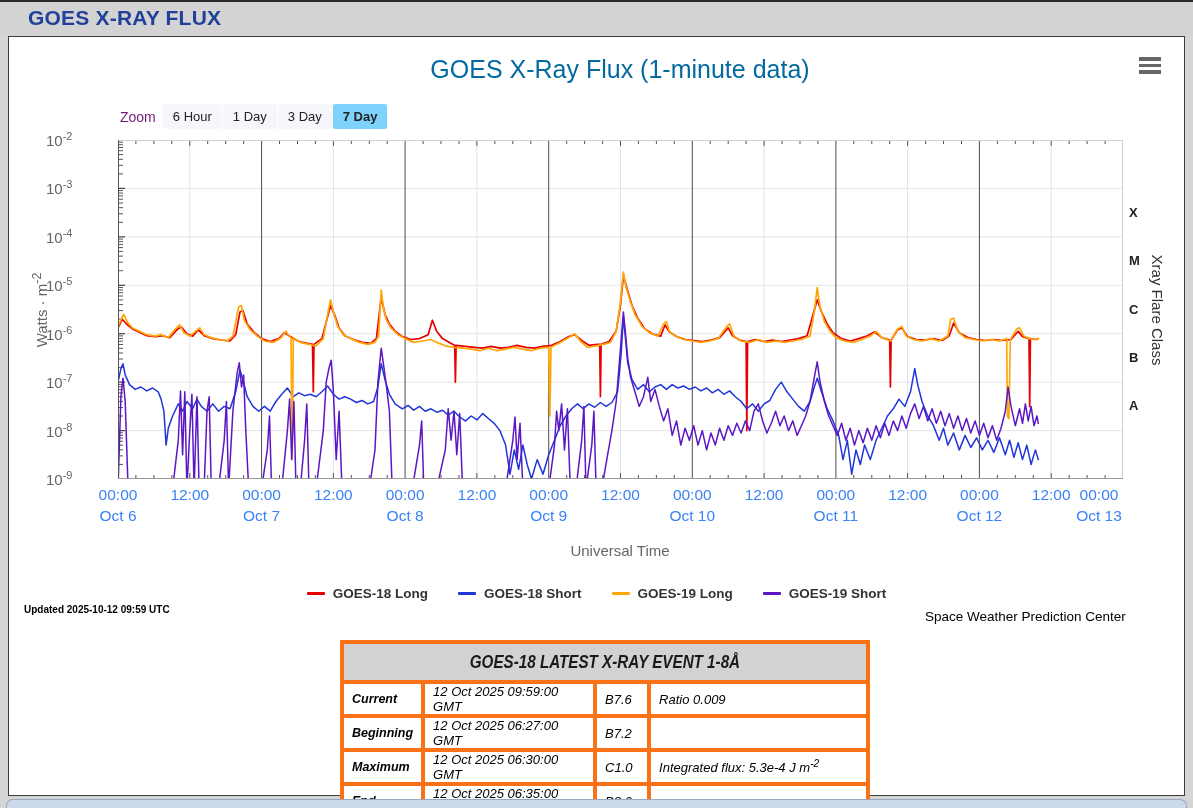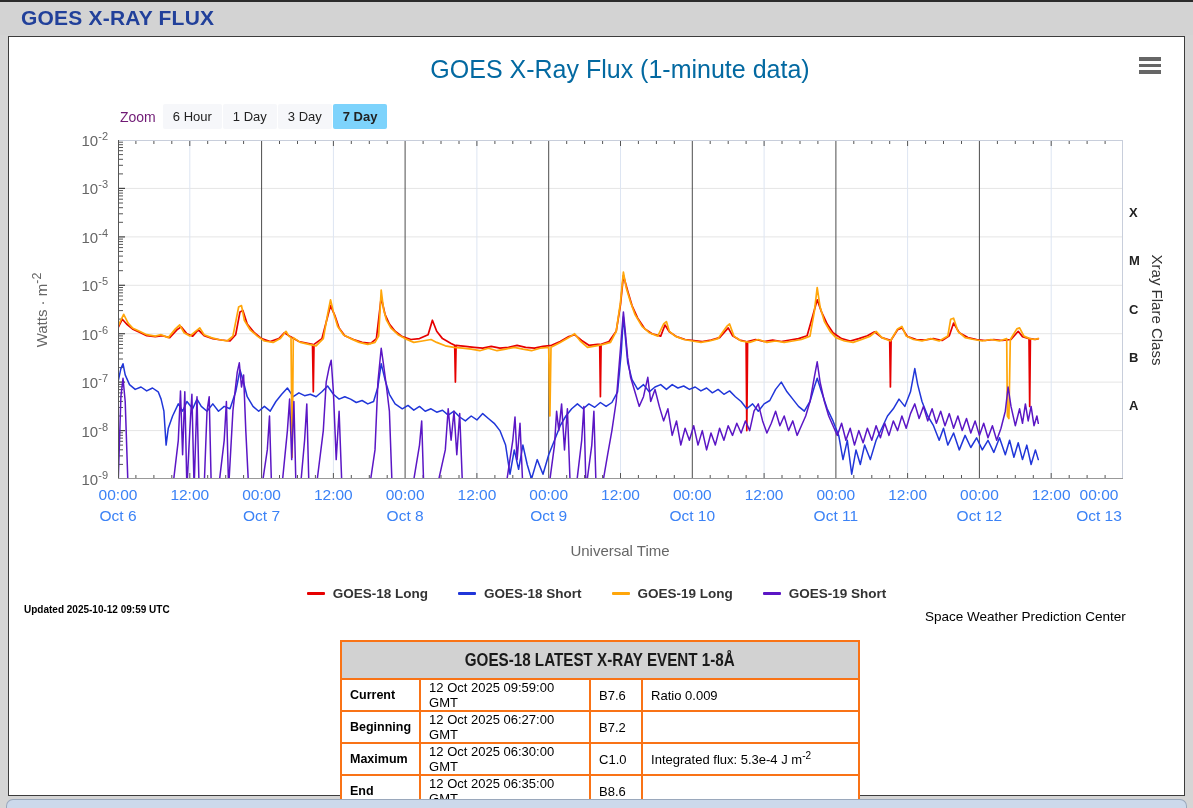--- a/index.html
+++ b/index.html
@@ -1,52 +1,52 @@
 <!DOCTYPE html>
 <html><head>
 <meta charset="utf-8">
 <style>
   html,body{margin:0;padding:0;width:1193px;height:808px;overflow:hidden;
     background:#d5d5d5;font-family:"Liberation Sans",sans-serif;}
   .top-line{position:absolute;left:0;top:0;width:100%;height:2px;background:#2b2b2b;}
   .page-header{position:absolute;left:0;top:2px;width:100%;height:33px;background:#d3d3d3;}
-  .page-header h1{margin:0;padding:4px 0 0 21px;font-size:21px;font-weight:bold;color:#21409a;letter-spacing:.2px;}
+  .page-header h1{margin:0;padding:4px 0 0 28px;font-size:21px;font-weight:bold;color:#21409a;letter-spacing:.2px;}
   .panel{position:absolute;left:8px;top:36px;width:1175px;height:758px;background:#ffffff;border:1px solid #3c3c3c;}
   .bottom-bar{position:absolute;left:6px;top:799px;width:1179px;height:10px;background:#ccd9eb;
     border:1px solid #9aa8bc;border-bottom:none;border-radius:7px 7px 0 0;}
   
   .chart-title{position:absolute;left:611px;top:18px;transform:translateX(-50%);
     font-size:25px;color:#0369a1;white-space:nowrap;}
   .menu-btn{position:absolute;left:1130px;top:20px;width:22px;height:17px;cursor:pointer;}
   .menu-btn .bar{width:22px;height:3.5px;background:#666;margin-bottom:3px;}
   .zoom-row{position:absolute;left:111px;top:67px;height:25px;display:flex;align-items:center;}
   .zoom-label{color:#701a75;font-size:14px;margin-right:7px;}
   .zoom-btn{display:inline-block;background:#f6f7fa;color:#222;font-size:13px;
     padding:5px 10px;margin-right:1px;border-radius:2px;cursor:pointer;}
   .zoom-btn.selected{background:#e4eafa;font-weight:bold;}
   .y-axis-title{position:absolute;left:31px;top:273px;transform:translate(-50%,-50%) rotate(-90deg);
     font-size:15px;color:#666;white-space:nowrap;}
   .right-axis-title{position:absolute;left:1148px;top:273px;transform:translate(-50%,-50%) rotate(90deg);
     font-size:15px;color:#333;white-space:nowrap;}
-  .ytick{position:absolute;width:62px;text-align:right;font-size:15px;color:#666;}
+  .ytick{position:absolute;width:62px;text-align:left;font-size:15px;color:#666;}
   .ytick sup{font-size:11px;}
   .xtick-time,.xtick-date{position:absolute;width:70px;text-align:center;font-size:15.5px;color:#3b82f6;white-space:nowrap;}
   .class-letter{position:absolute;left:1120px;width:22px;font-size:13px;font-weight:bold;color:#222;}
   .universal-time{position:absolute;left:611px;top:505px;transform:translateX(-50%);font-size:15px;color:#666;}
   .plot-wrap{position:absolute;left:109px;top:103px;width:1005px;height:339px;}
   .legend{position:absolute;left:0;top:549px;width:100%;display:flex;justify-content:center;gap:30px;}
   .legend-item{display:flex;align-items:center;cursor:pointer;}
   .legend-dash{width:18px;height:3px;border-radius:1px;margin-right:8px;}
   .legend-text{font-size:13.5px;font-weight:bold;color:#333;}
   .updated{position:absolute;left:15px;top:567px;font-size:10px;font-weight:bold;color:#000;text-align:center;}
   .credit{position:absolute;left:916px;top:572px;font-size:13.5px;color:#000;}
   
   .event-table{position:absolute;left:331px;top:603px;border-collapse:collapse;}
-  .event-table th,.event-table td{border:2px solid #f97316;padding:0 8px;font-size:13px;color:#000;
-    height:28px;text-align:left;background:#fff;}
+  .event-table th,.event-table td{border:4px solid #f97316;padding:0 8px;font-size:13px;color:#000;
+    height:28px;text-align:left;background:#fff;font-style:italic;}
   .event-table .tbl-title{background:#d2d2d2;height:36px;text-align:center;padding:0;}
   .tbl-title-inner{display:inline-block;transform:scaleX(0.8);font-size:19px;font-weight:bold;
     letter-spacing:0px;white-space:nowrap;color:#1a1a1a;}
   .event-table .rlabel{font-weight:bold;font-size:12.5px;width:59px;}
   .event-table .rtime{width:152px;}
   .event-table .rclass{width:34px;}
   .event-table .rnote{width:199px;}
   .event-table sup{font-size:10px;}
 </style>
 </head>

